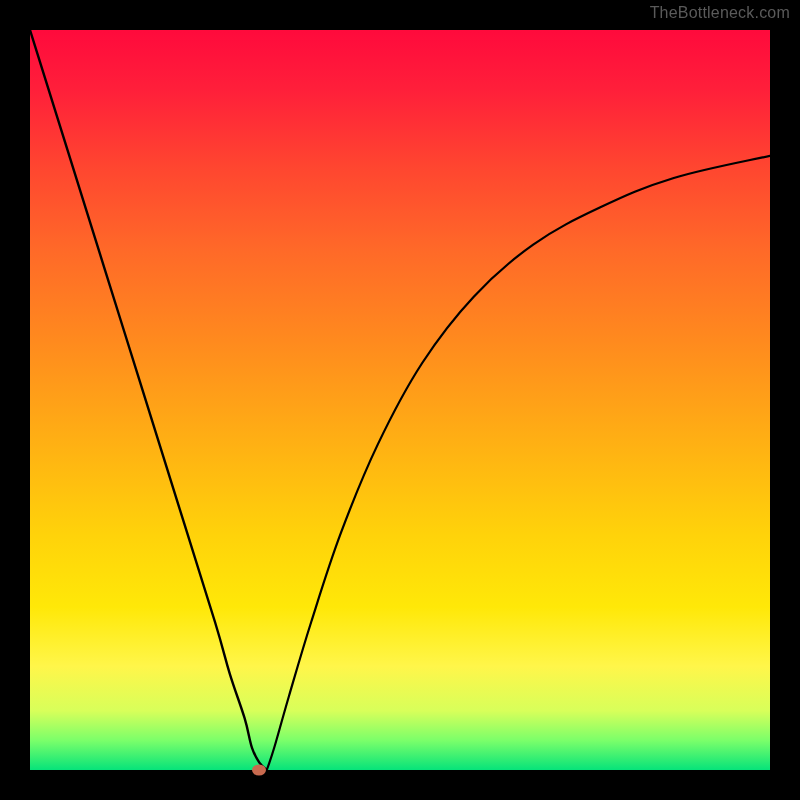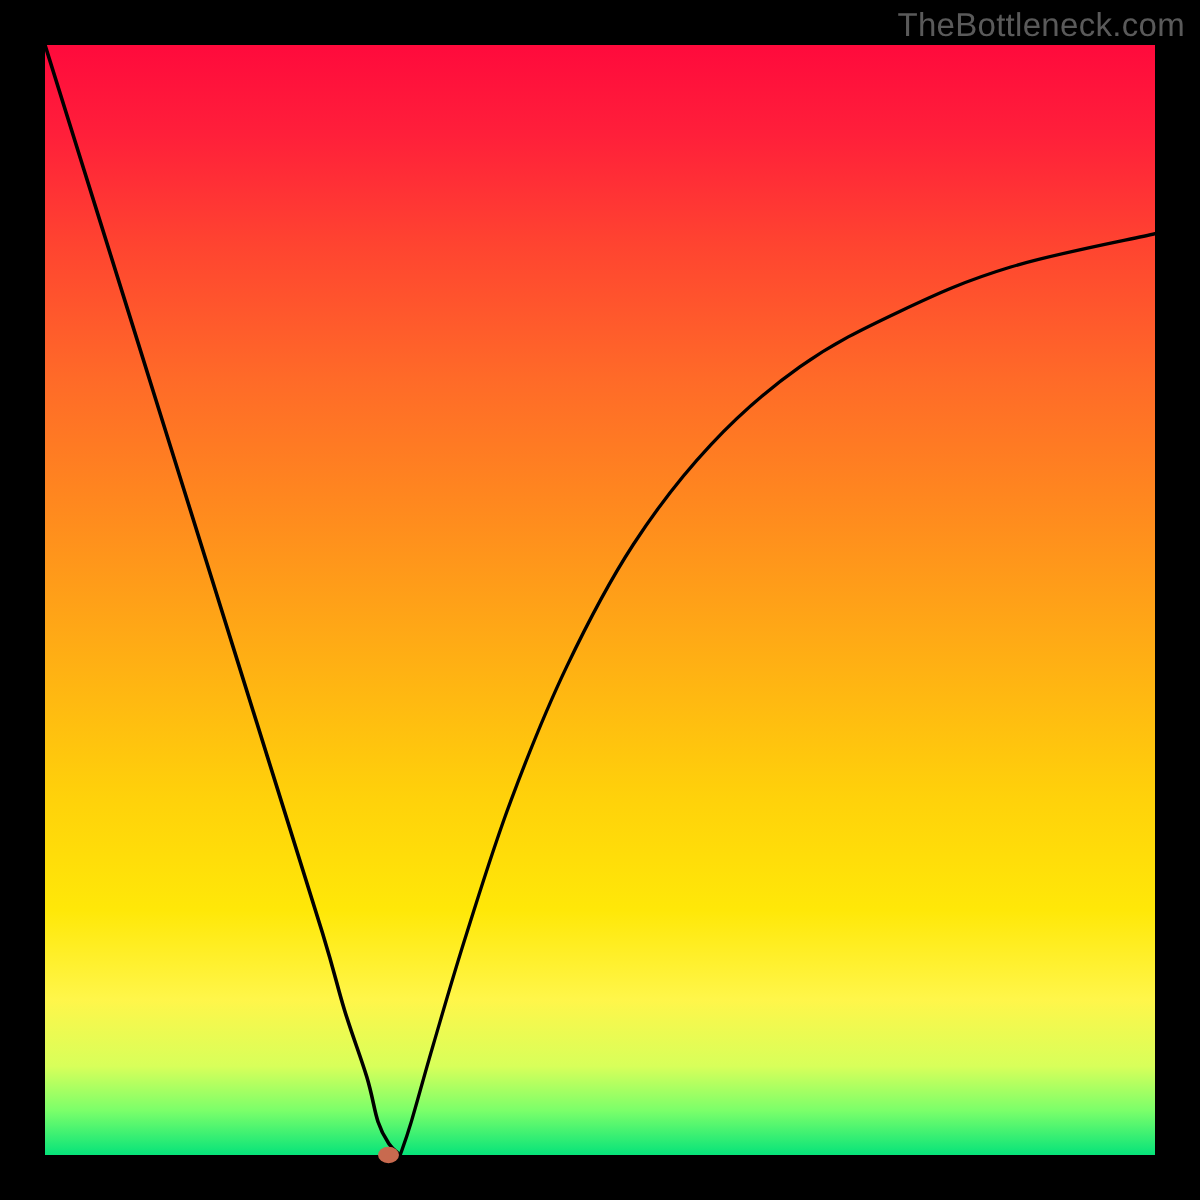--- a/index.html
+++ b/index.html
@@ -30,21 +30,21 @@
       #d8ff5a 92%,
       #7bff6a 96%,
       #06e37a 100%
     );
   }
   .watermark {
     position: absolute;
     top: 4px;
     right: 10px;
     color: #5a5a5a;
-    font-size: 22px;
+    font-size: 16px;
     font-weight: 500;
     letter-spacing: 0.2px;
     z-index: 10;
     user-select: none;
   }
   svg.curve {
     position: absolute;
     left: 0;
     top: 0;
     width: 740px;

